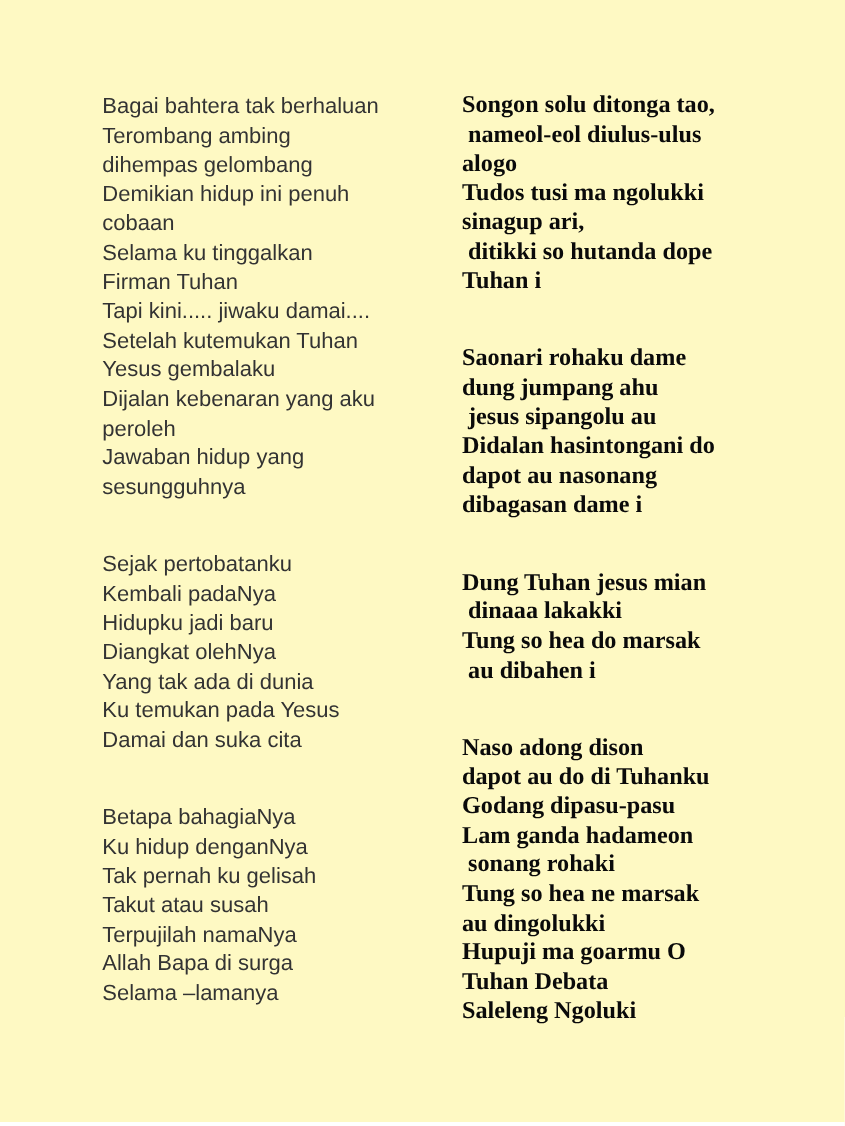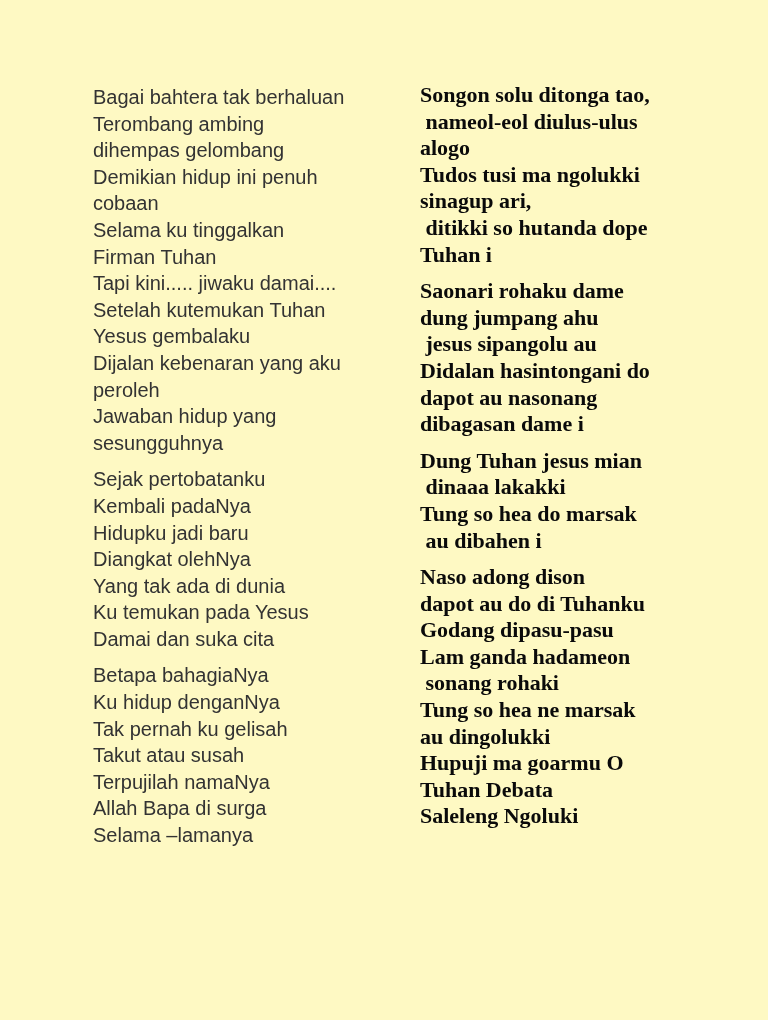--- a/index.html
+++ b/index.html
@@ -31,21 +31,21 @@
   .column-right {
     left: 420px;
     top: 82px;
     color: #0a0a0a;
     font-family: "Liberation Serif", serif;
     font-size: 22px;
     font-weight: 700;
     line-height: 26.6px;
   }
   .stanza + .stanza {
-    margin-top: 10px; 
+    margin-top: 44px; 
   }
   .line {
     min-height: 26.6px;
   }
 </style>
 </head>
 <body>
 
 <div class="page">
   <div class="column column-left"><div class="stanza"><div class="line">Bagai bahtera tak berhaluan</div><div class="line">Terombang ambing</div><div class="line">dihempas gelombang</div><div class="line">Demikian hidup ini penuh</div><div class="line">cobaan</div><div class="line">Selama ku tinggalkan</div><div class="line">Firman Tuhan</div><div class="line">Tapi kini..... jiwaku damai....</div><div class="line">Setelah kutemukan Tuhan</div><div class="line">Yesus gembalaku</div><div class="line">Dijalan kebenaran yang aku</div><div class="line">peroleh</div><div class="line">Jawaban hidup yang</div><div class="line">sesungguhnya</div></div><div class="stanza"><div class="line">Sejak pertobatanku</div><div class="line">Kembali padaNya</div><div class="line">Hidupku jadi baru</div><div class="line">Diangkat olehNya</div><div class="line">Yang tak ada di dunia</div><div class="line">Ku temukan pada Yesus</div><div class="line">Damai dan suka cita</div></div><div class="stanza"><div class="line">Betapa bahagiaNya</div><div class="line">Ku hidup denganNya</div><div class="line">Tak pernah ku gelisah</div><div class="line">Takut atau susah</div><div class="line">Terpujilah namaNya</div><div class="line">Allah Bapa di surga</div><div class="line">Selama –lamanya</div></div></div>

